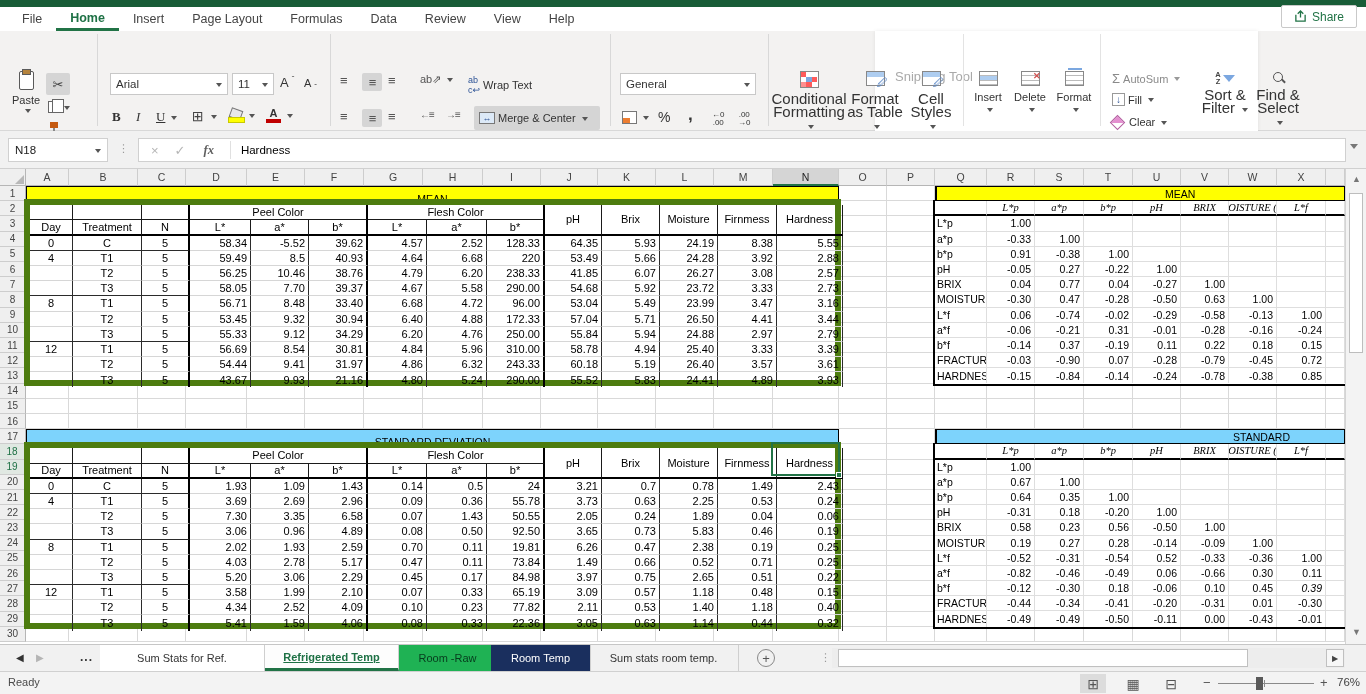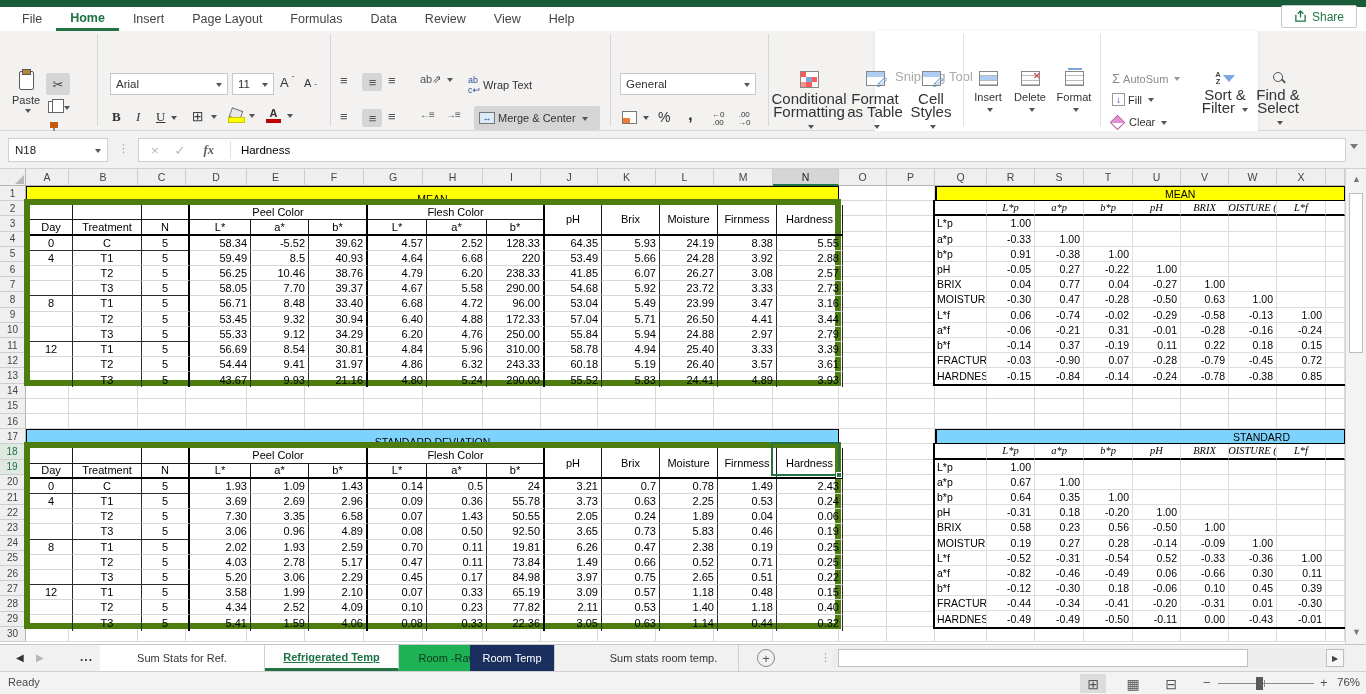--- a/index.html
+++ b/index.html
@@ -1034,21 +1034,21 @@
           <div class="mx-v" style="grid-area: 9 / 7;">0.30</div>
           <div class="mx-v" style="grid-area: 9 / 8;">0.11</div>
           <div style="grid-area: 9 / 9;"></div>
           <div class="mx-l" style="grid-area: 10 / 1;">b*f</div>
           <div class="mx-v" style="grid-area: 10 / 2;">-0.12</div>
           <div class="mx-v" style="grid-area: 10 / 3;">-0.30</div>
           <div class="mx-v" style="grid-area: 10 / 4;">0.18</div>
           <div class="mx-v" style="grid-area: 10 / 5;">-0.06</div>
           <div class="mx-v" style="grid-area: 10 / 6;">0.10</div>
           <div class="mx-v" style="grid-area: 10 / 7;">0.45</div>
-          <div class="mx-v" style="grid-area: 10 / 8;">0.39</div>
+          <div class="mx-v" style="grid-area: 10 / 8; font-style: italic;">0.39</div>
           <div style="grid-area: 10 / 9;"></div>
           <div class="mx-l" style="grid-area: 11 / 1;">FRACTURE</div>
           <div class="mx-v" style="grid-area: 11 / 2;">-0.44</div>
           <div class="mx-v" style="grid-area: 11 / 3;">-0.34</div>
           <div class="mx-v" style="grid-area: 11 / 4;">-0.41</div>
           <div class="mx-v" style="grid-area: 11 / 5;">-0.20</div>
           <div class="mx-v" style="grid-area: 11 / 6;">-0.31</div>
           <div class="mx-v" style="grid-area: 11 / 7;">0.01</div>
           <div class="mx-v" style="grid-area: 11 / 8;">-0.30</div>
           <div style="grid-area: 11 / 9;"></div>
@@ -1075,21 +1075,21 @@
   </div>
 
   <div class="tabbar">
     <span class="nav-ar" style="left:16px;">◀</span>
     <span class="nav-ar" style="left:36px; color:#b5b5b5;">▶</span>
     <span class="tab-dots">...</span>
     <div>
         <div class="stab st-white" style="left: 100px; width: 165px;">Sum Stats for Ref.</div>
         <div class="stab st-active" style="left: 265px; width: 134px;">Refrigerated Temp</div>
         <div class="stab st-green" style="left: 399px; width: 98px;">Room -Raw</div>
-        <div class="stab st-navy" style="left: 470px; width: 85px;">Room Temp</div>
+        <div class="stab st-navy" style="left: 491px; width: 100px;">Room Temp</div>
         <div class="stab " style="left: 589px; width: 150px;">Sum stats room temp.</div>
       </div>
     <div class="add-sheet">+</div>
     <span class="tb-dots">⋮</span>
     <div class="hscroll">
       <div class="hthumb"></div>
       <div class="hs-right">▶</div>
     </div>
   </div>
 

